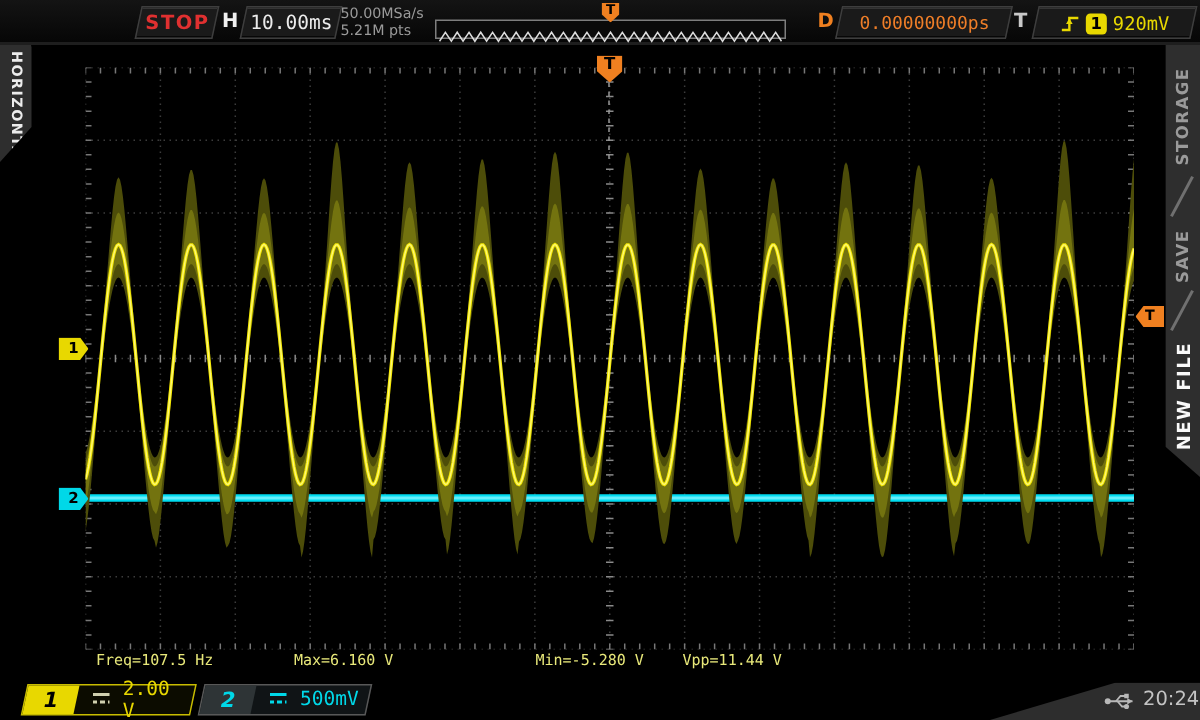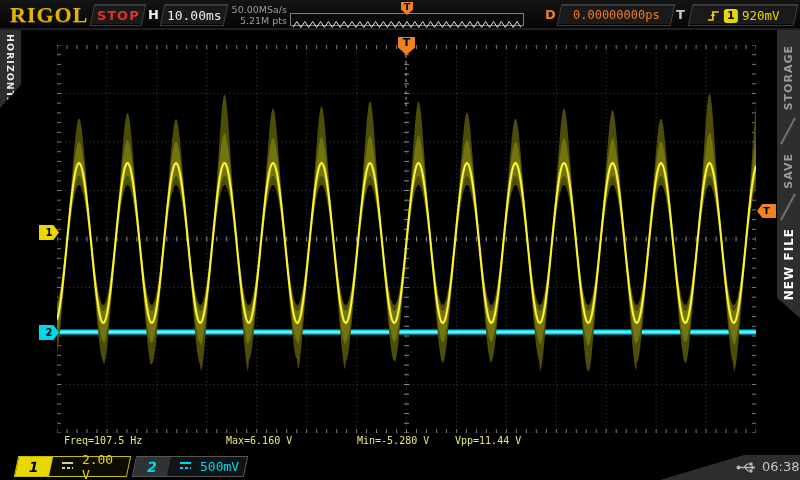--- a/index.html
+++ b/index.html
@@ -17,21 +17,21 @@
   .pill { position:absolute; height:22px; top:4px; background:#1a1a1a;
     border:1px solid #3e3e3e; transform:skewX(-12deg);
     box-shadow:inset 0 1px 0 rgba(255,255,255,.12), inset 0 -1px 0 rgba(0,0,0,.7);
     display:flex; align-items:center; justify-content:center; }
   .pill > .unskew { transform:skewX(12deg); display:flex; align-items:center; gap:4px; }
   .stop-pill { left:92px; width:52px; }
   .stop-text { color:#e03030; font-weight:bold; font-size:13px; letter-spacing:1px; }
   .h-label { position:absolute; left:148px; top:7px; color:#f0f0f0; font-weight:bold; font-size:13px; }
   .tb-pill { left:162px; width:64px; }
   .tb-text { color:#ececec; font-size:13px; font-family:"DejaVu Sans Mono",monospace; }
-  .rates { position:absolute; left:227px; top:4px; width:60px; text-align:right;
+  .rates { position:absolute; left:227px; top:4px; width:60px; text-align:left;
     color:#9a9a9a; font-size:9.5px; line-height:11px; }
   .strip { position:absolute; left:290px; top:13px; width:234px; height:13px;
     background:#0a0a0a; border:1px solid #7e7e7e; }
   .tflag { position:absolute; background:#f08020; color:#000; font-weight:bold;
     text-align:center; clip-path:polygon(0 0,100% 0,100% 58%,50% 100%,0 58%); }
   .tflag-small { left:401px; top:2px; width:12px; height:13px; font-size:9px; line-height:10px; }
   .d-label { position:absolute; left:545px; top:7px; color:#f08020; font-weight:bold; font-size:13px; }
   .d-pill { left:559px; width:114px; }
   .d-text { color:#ef7e28; font-size:12px; font-family:"DejaVu Sans Mono",monospace; }
   .t-label { position:absolute; left:676px; top:7px; color:#c8c8c8; font-weight:bold; font-size:13px; }
@@ -68,21 +68,21 @@
   .m-ch1 { left:39px; top:225px; background:#e8d800; }
   .m-ch2 { left:39px; top:325px; background:#00d8e8; }
   .m-triglevel { position:absolute; left:757px; top:204px; width:19px; height:14px;
     background:#f08020; color:#000; font-size:9.5px; font-weight:bold; text-align:center;
     line-height:14px; clip-path:polygon(28% 0,100% 0,100% 100%,28% 100%,0 50%); cursor:grab; }
   .m-trigpos { left:398px; top:37px; width:17px; height:18px; font-size:11px;
     line-height:12px; cursor:grab; }
   
   .meas { position:absolute; top:435px; height:14px; color:#e8e87a;
     font-family:"DejaVu Sans Mono",monospace; font-size:10px; white-space:pre; }
-  .meas0 { left:64px; } .meas1 { left:196px;margin-left:30px; } .meas2 { left:325px;margin-left:32px; } .meas3 { left:455px; }
+  .meas0 { left:64px; } .meas1 { left:196px; } .meas2 { left:325px;margin-left:32px; } .meas3 { left:455px; }
   
   .ch-box { position:absolute; top:456px; height:21px; transform:skewX(-12deg);
     display:flex; align-items:center; cursor:pointer; }
   .ch1-box { left:16px; width:113px; background:#0c0c00; border:1px solid #c8bc00; }
   .ch2-box { left:134px; width:112px; background:#101416; border:1px solid #585858; }
   .ch-badge { width:34px; height:100%; display:flex; align-items:center; justify-content:center;
     font-size:14px; font-weight:bold; }
   .ch1-box .ch-badge { background:#e8d800; color:#000; }
   .ch2-box .ch-badge { background:#2e3436; color:#00d8e8; }
   .coupling { position:relative; width:13px; height:9px; margin-left:10px; transform:skewX(12deg); }
@@ -99,21 +99,20 @@
     background:#2d2d2d; clip-path:polygon(72% 0,100% 0,100% 100%,30% 100%); }
   .usb { position:absolute; left:136px; top:6px; }
   .clock { position:absolute; left:162px; top:4px; color:#c4c4c4; font-size:13px; }
 </style>
 </head>
 <body>
 
 <div id="screen">
 
   <div id="topbar">
-    <div class="logo">RIGOL</div>
 
     <div class="pill stop-pill">
       <div class="unskew">
           <span class="stop-text">STOP</span>
         </div>
     </div>
 
     <span class="h-label">H</span>
 
     <div class="pill tb-pill">
@@ -572,16 +571,16 @@
   <div class="corner">
     <svg class="usb" width="24" height="13">
       <circle cx="2.5" cy="6.5" r="2" fill="#b8b8b8"></circle>
       <path d="M4 6.5 H19" stroke="#b8b8b8" stroke-width="1.4"></path>
       <path d="M19 6.5 L15.5 4.3 V8.7 Z" fill="#b8b8b8"></path>
       <path d="M8 6.5 L11 3 H14" stroke="#b8b8b8" stroke-width="1.2" fill="none"></path>
       <rect x="13.5" y="1.5" width="3" height="3" fill="#b8b8b8"></rect>
       <path d="M9 6.5 L12 10 H14" stroke="#b8b8b8" stroke-width="1.2" fill="none"></path>
       <circle cx="15" cy="10" r="1.7" fill="#b8b8b8"></circle>
     </svg>
-    <span class="clock">06:38</span>
+    <span class="clock">20:24</span>
   </div>
 
 </div>
 
 </body></html>

